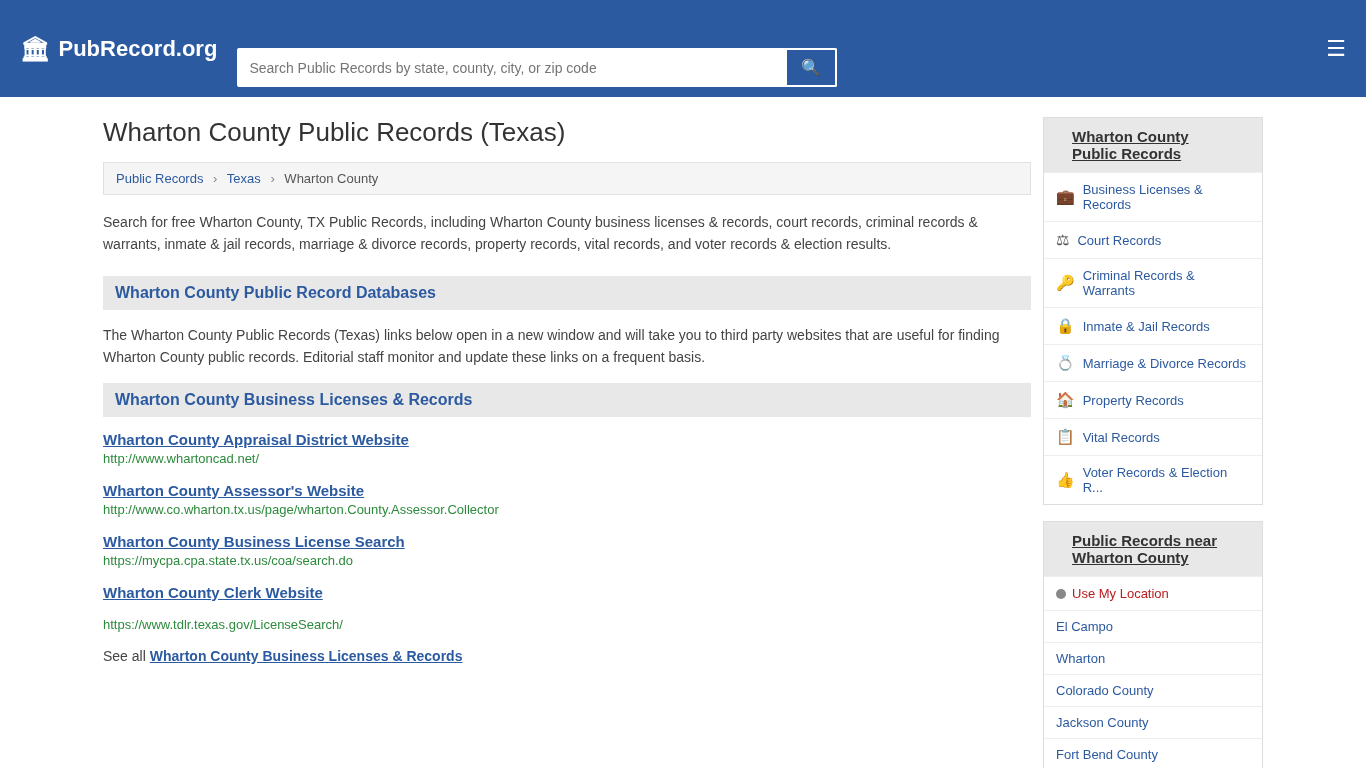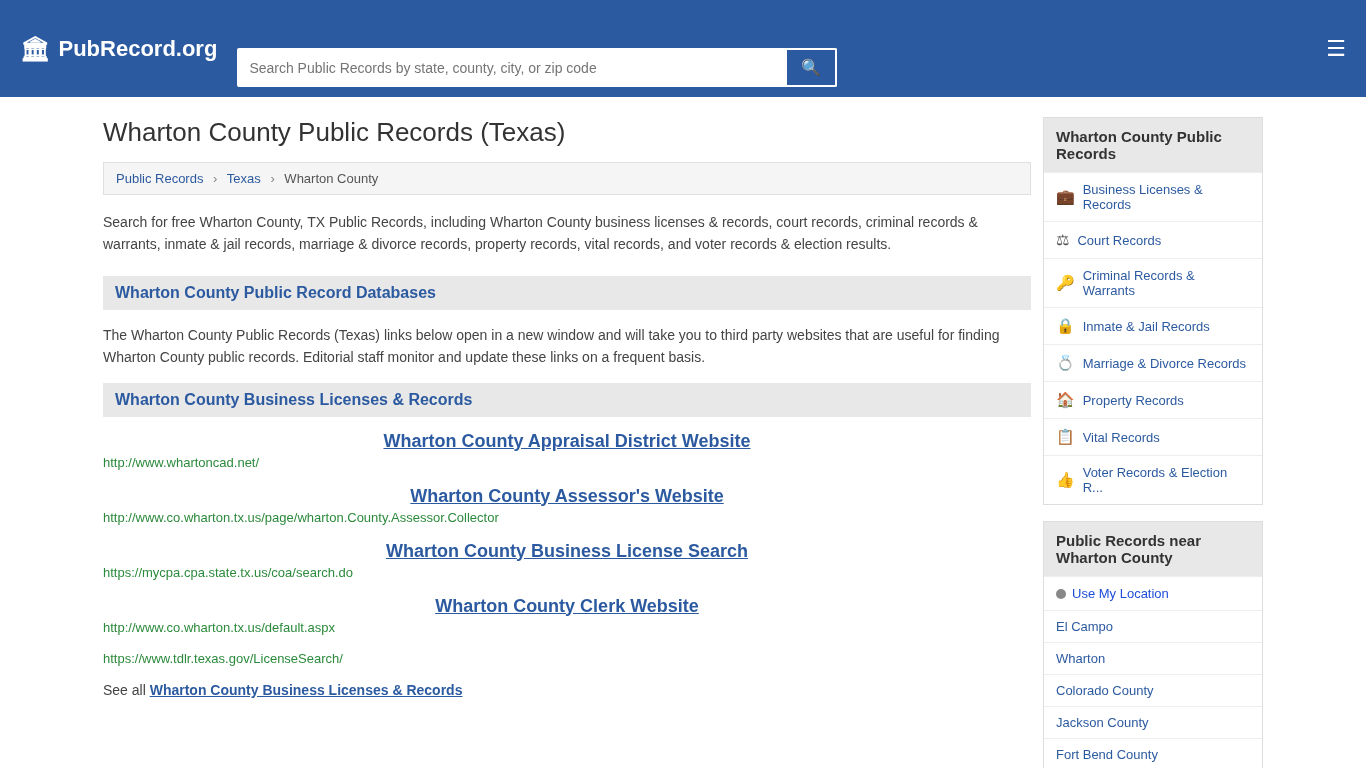--- a/index.html
+++ b/index.html
@@ -115,28 +115,27 @@
       font-size: 14px;
       color: #444;
       line-height: 1.6;
       margin-bottom: 14px;
     }
 
     .record-entry {
       margin-bottom: 16px;
     }
     .record-title {
-      font-size: 18px;
+      font-size: 15px;
       font-weight: bold;
       color: #2c5aa0;
       text-decoration: underline;
       cursor: pointer;
       display: block;
       margin-bottom: 3px;
-      text-align: center;
     }
     .record-url {
       font-size: 13px;
       color: #2c8a3c;
       text-decoration: none;
       display: block;
     }
 
     .see-all {
       font-size: 14px;
@@ -156,24 +155,25 @@
       flex-shrink: 0;
     }
 
     .sidebar-section {
       border: 1px solid #ddd;
       margin-bottom: 16px;
     }
 
     .sidebar-title {
       background: #e8e8e8;
-      padding: 10px 12px;
+      padding: 10px 28px;
       font-size: 15px;
       font-weight: bold;
       color: #333;
+      text-decoration: underline;
     }
 
     .sidebar-list {
       list-style: none;
     }
     .sidebar-list li {
       border-top: 1px solid #eee;
     }
     .sidebar-list li a {
       display: flex;
@@ -202,21 +202,21 @@
       font-size: 13px;
       color: #2c5aa0;
       text-decoration: none;
     }
     .use-location {
       display: flex;
       align-items: center;
       gap: 6px;
       padding: 9px 12px;
       font-size: 13px;
-      color: #1d4ed8;
+      color: #b91c1c;
       text-decoration: none;
       border-top: 1px solid #eee;
     }
     .location-dot {
       width: 10px;
       height: 10px;
       border-radius: 50%;
       background: #888;
       flex-shrink: 0;
     }
@@ -272,21 +272,20 @@
       <a class="record-url" href="#">http://www.co.wharton.tx.us/page/wharton.County.Assessor.Collector</a>
     </div>
 
     <div class="record-entry">
       <a class="record-title" href="#">Wharton County Business License Search</a>
       <a class="record-url" href="#">https://mycpa.cpa.state.tx.us/coa/search.do</a>
     </div>
 
     <div class="record-entry">
       <a class="record-title" href="#">Wharton County Clerk Website</a>
-      <a class="record-url" href="#">http://www.co.wharton.tx.us/default.aspx</a>
     </div>
 
     <div class="record-entry">
       <a class="record-url" href="#">https://www.tdlr.texas.gov/LicenseSearch/</a>
     </div>
 
     <p class="see-all">
       <span>See all </span><a href="#">Wharton County Business Licenses &amp; Records</a>
     </p>
 

